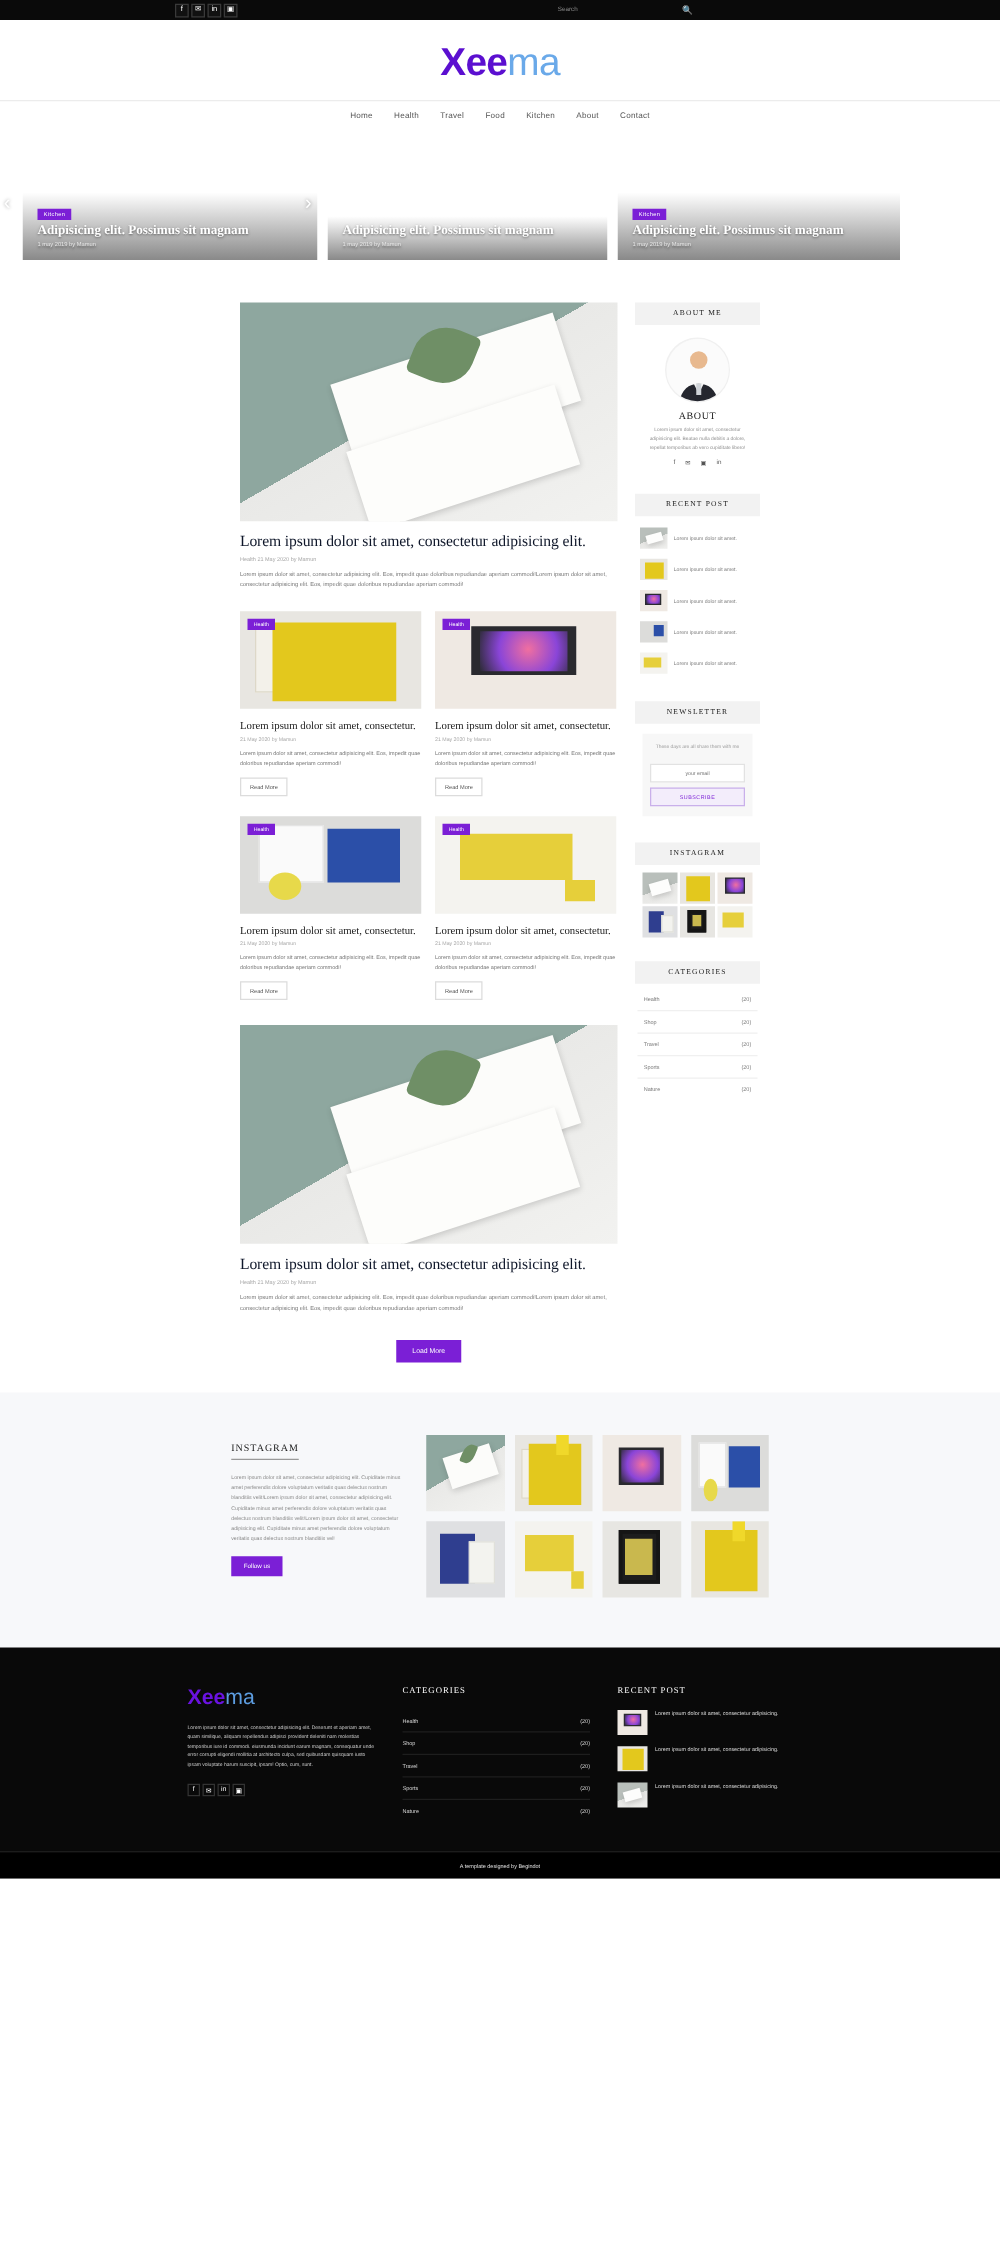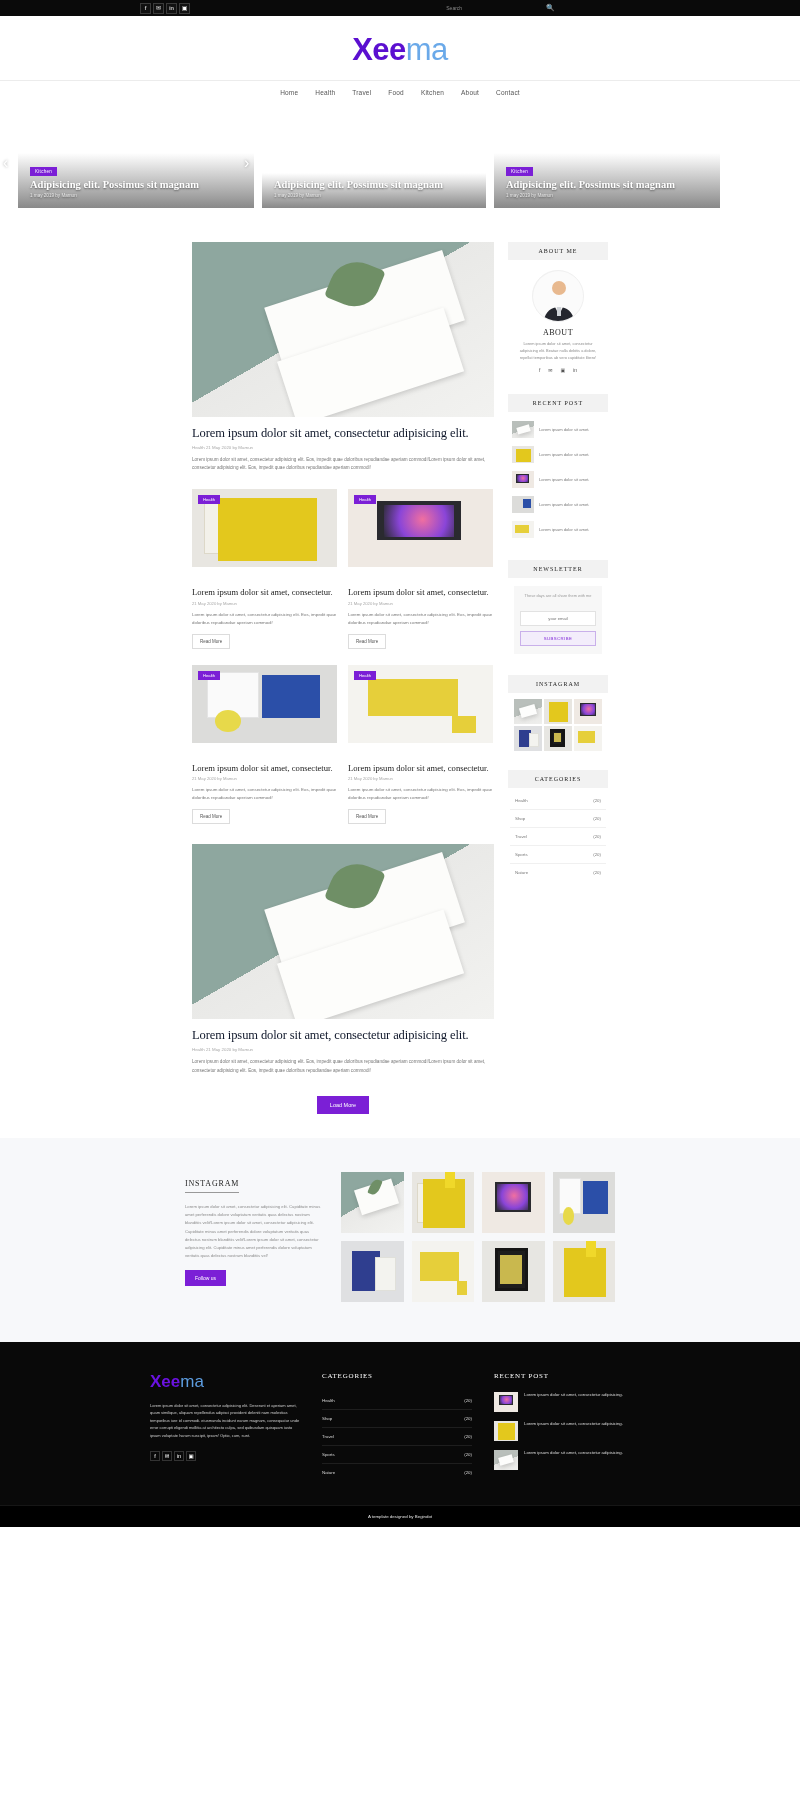--- a/index.html
+++ b/index.html
@@ -189,21 +189,21 @@
     top: 6px; left: 6px;
     background: #7b1fd6;
     color: #fff;
     font-size: 4.2px;
     padding: 2px 5px;
   }
   .card-title {
     font-family: "Liberation Serif", serif;
     font-size: 8.6px;
     color: #1a1a1a;
-    margin: 20px 0 3px 0;
+    margin: 8px 0 3px 0;
     line-height: 1.25;
     font-weight: normal;
   }
   .card-meta { font-size: 4.2px; color: #a8a8a8; margin-bottom: 5px; }
   .card-text { font-size: 4.4px; line-height: 1.8; color: #777; }
   .readmore {
     display: inline-block;
     margin-top: 7px;
     border: 1px solid #dcdcdc;
     background: #fff;

